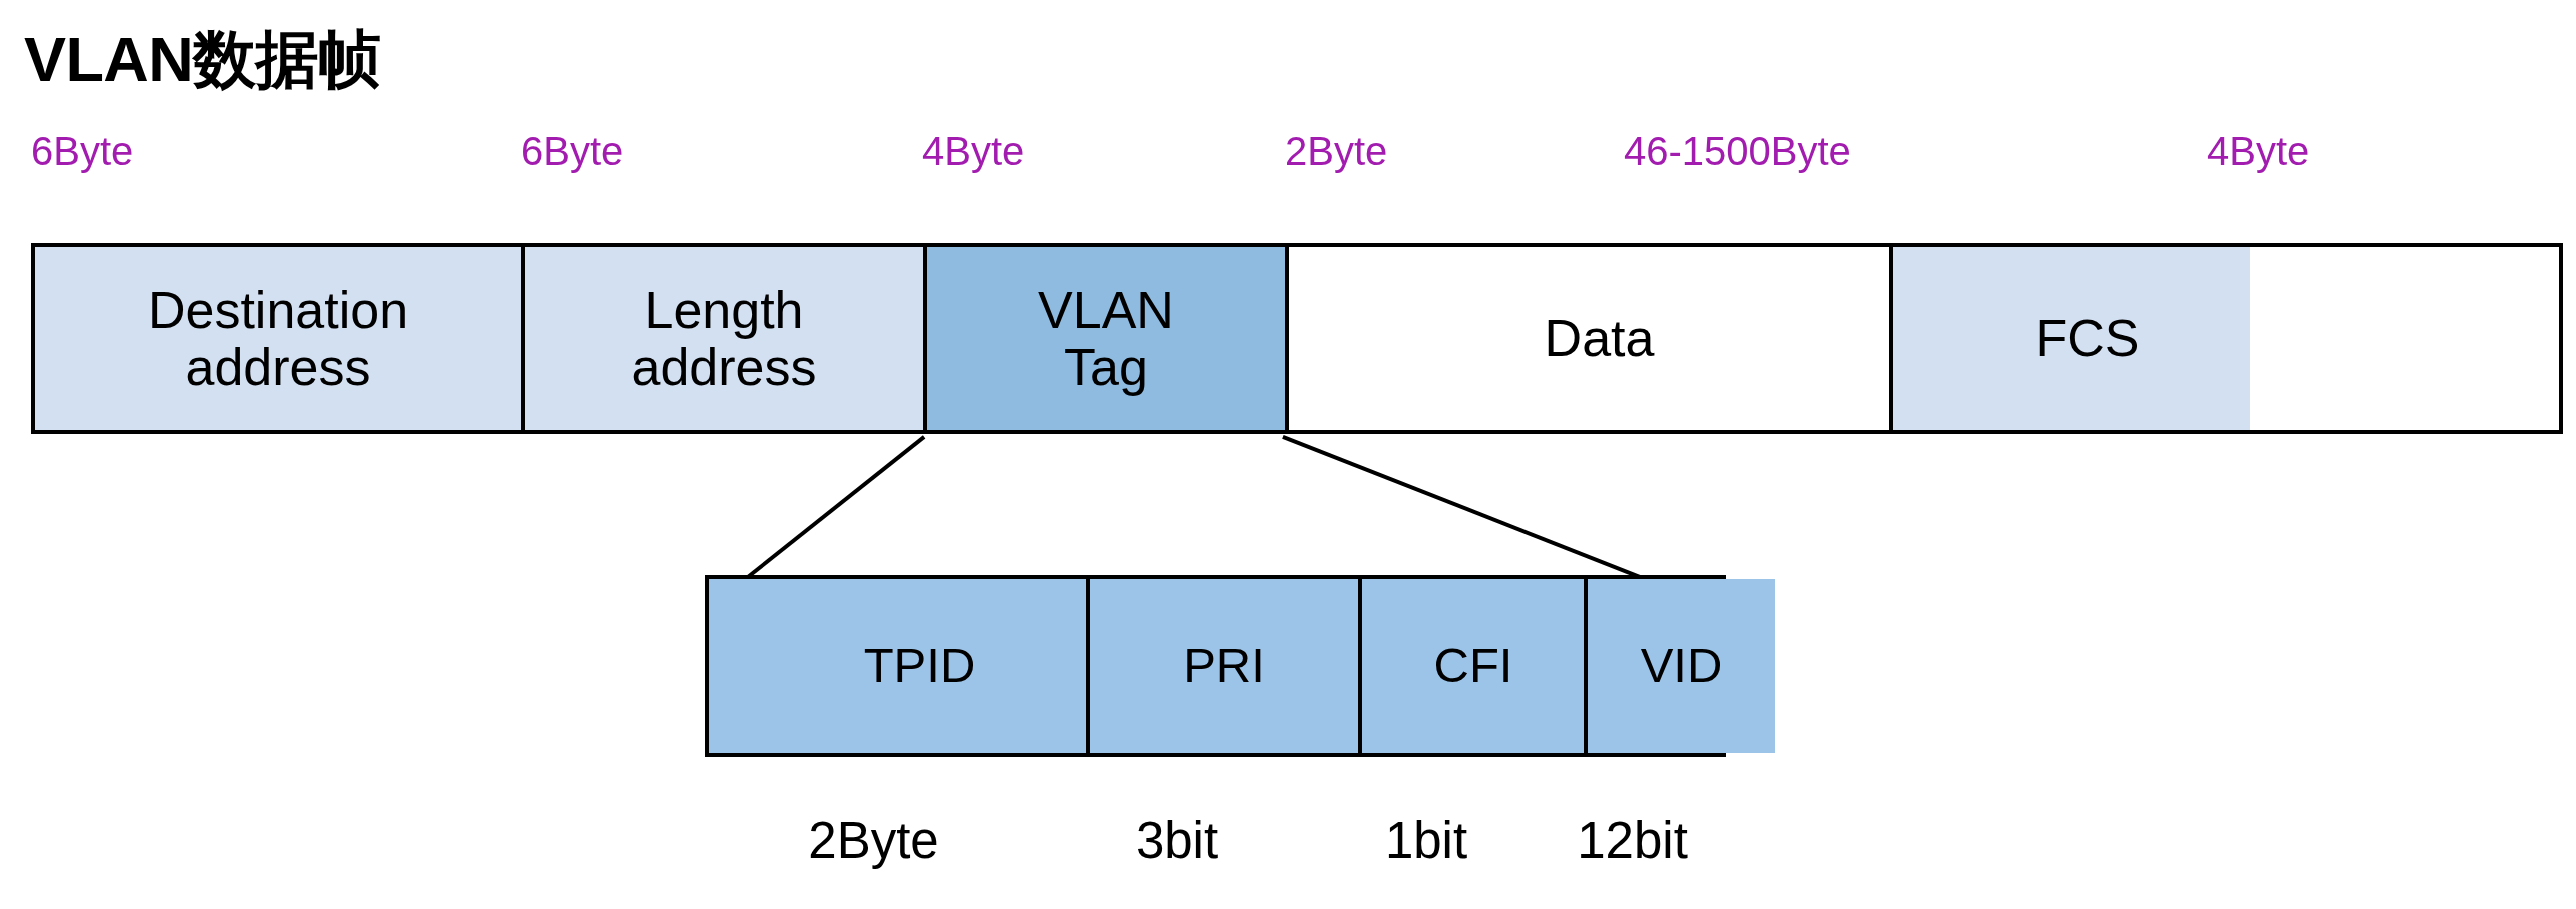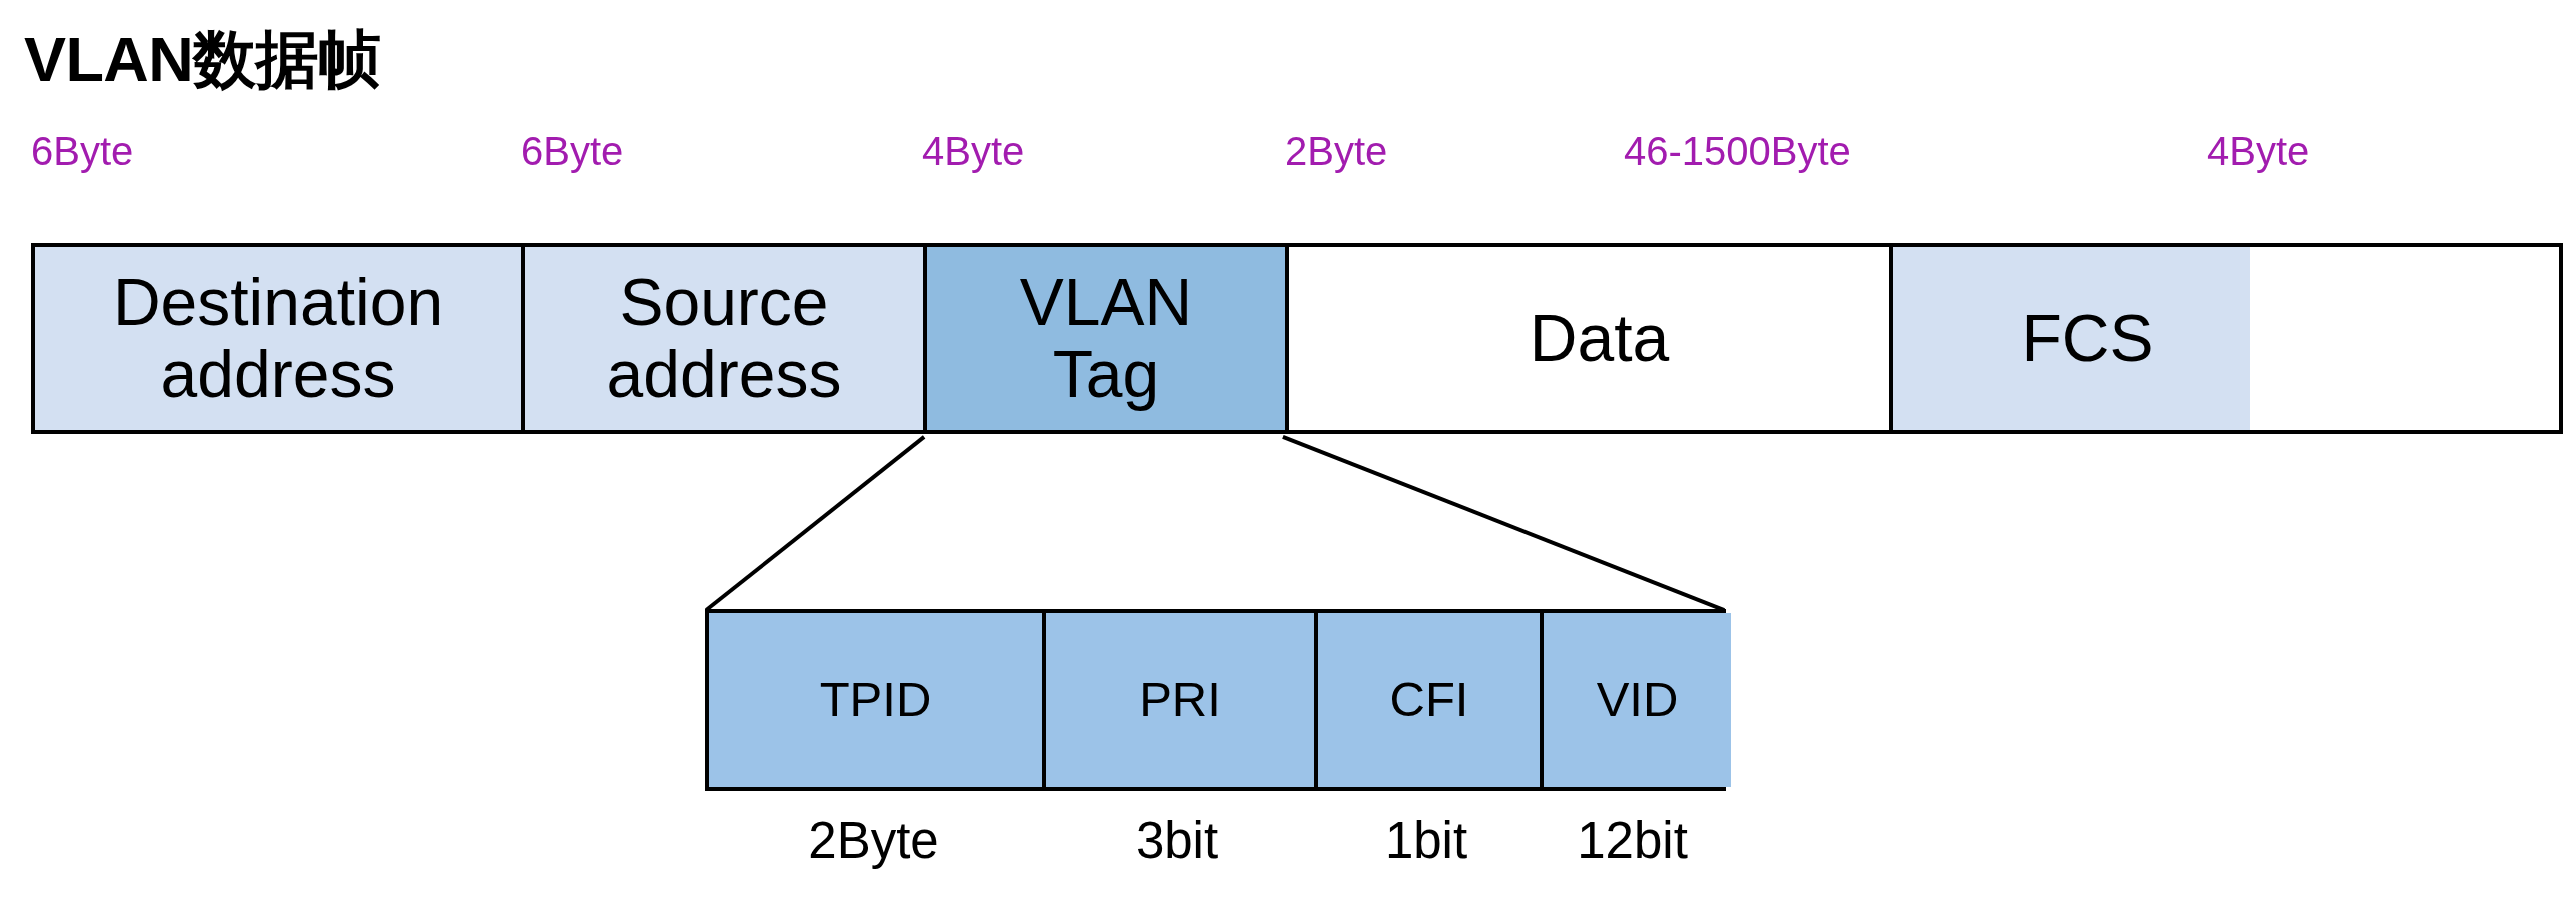--- a/index.html
+++ b/index.html
@@ -61,21 +61,21 @@
   }
   .frame-cell {
     position: relative;
     height: 100%;
     box-sizing: border-box;
     border-right: 4px solid #000000;
     display: flex;
     align-items: center;
     justify-content: center;
     text-align: center;
-    font-size: 66px;
+    font-size: 52px;
     color: #000000;
     line-height: 1.08;
     overflow: hidden;
   }
   .frame-cell:last-child { border-right: none; }
   .cell-light  { background: #d3e0f2; }
   .cell-medium { background: #8fbbe0; }
   .cell-white  { background: #ffffff; }
 
   
@@ -85,27 +85,28 @@
     top: 0;
     width: 2576px;
     height: 910px;
     pointer-events: none;
   }
 
   
   #sub-frame {
     position: absolute;
     left: 705px;
-    top: 609px;
+    top: 575px;
     width: 1021px;
     height: 182px;
     border: 4px solid #000000;
     box-sizing: border-box;
     background: #9cc3e8;
     display: flex;
+    padding-left: 44px;
   }
   .sub-cell {
     position: relative;
     height: 100%;
     box-sizing: border-box;
     border-right: 4px solid #000000;
     background: #9cc3e8;
     display: flex;
     align-items: center;
     justify-content: center;
@@ -150,21 +151,21 @@
 
 <div id="main-frame">
     <div class="frame-cell cell-light" style="width: 490px; flex: 0 0 490px;">
       <div>
         <div>Destination</div>
         <div>address</div>
       </div>
     </div>
     <div class="frame-cell cell-light" style="width: 402px; flex: 0 0 402px;">
       <div>
-        <div>Source</div>
+        <div>Length</div>
         <div>address</div>
       </div>
     </div>
     <div class="frame-cell cell-medium" style="width: 362px; flex: 0 0 362px;">
       <div>
         <div>VLAN</div>
         <div>Tag</div>
       </div>
     </div>
     <div class="frame-cell cell-white" style="width: 583px; flex: 0 0 583px; margin-left: 21px;">

